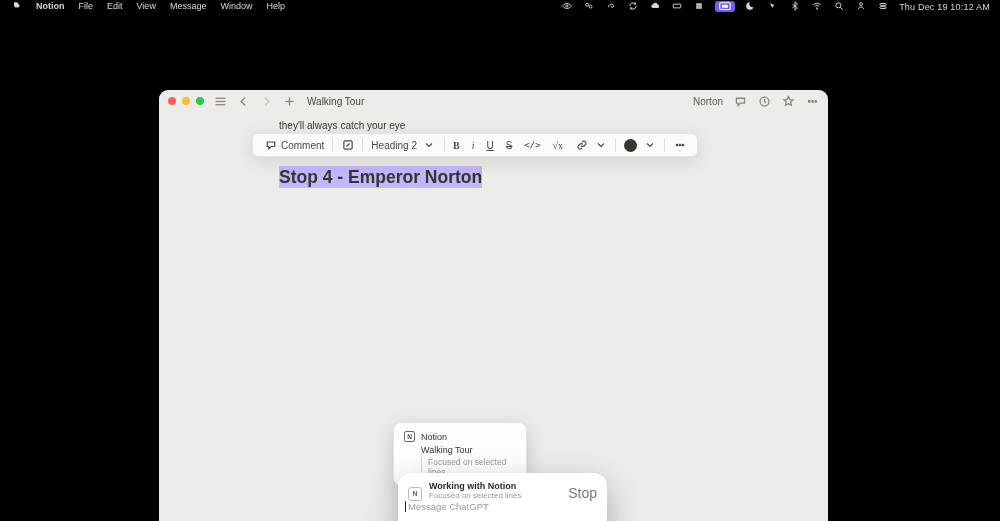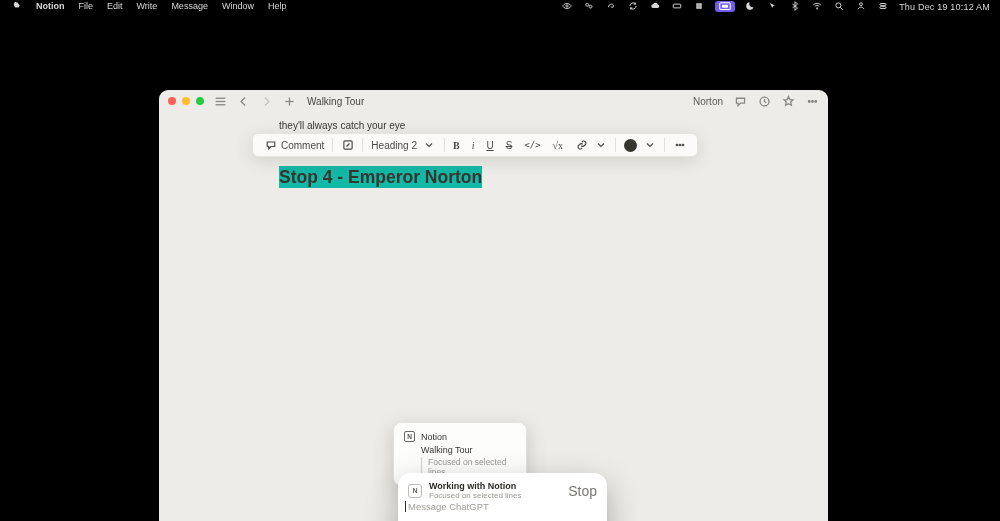--- a/index.html
+++ b/index.html
@@ -34,35 +34,35 @@
 .ft-ico svg{width:12px;height:12px;stroke:currentColor;fill:none;stroke-width:1.6}
 .ft-strong{font-weight:600;font-family:Georgia,serif}
 .ft-i{font-style:italic;font-family:Georgia,serif}
 .ft-u{text-decoration:underline}
 .ft-s{text-decoration:line-through}
 .ft-code{font-family:ui-monospace,Menlo,monospace;font-size:9px}
 .colordot{width:13px;height:13px;border-radius:50%;background:#36352f}
 .chev{margin-left:2px}
 
 .content{padding-top:26px}
-.heading{font-size:17.5px;font-weight:700;color:#36352f;background:#14b8a6;display:inline;padding:1px 0}
+.heading{font-size:17.5px;font-weight:700;color:#36352f;background:#c4b5fd;display:inline;padding:1px 0}
 .para{font-size:10.5px;color:#36352f;margin-top:10px}
 ul.bul{list-style:disc;padding-left:18px;margin-top:6px}
 ul.bul li{font-size:10.5px;color:#36352f;line-height:1.85}
 
 .context-card{position:absolute;left:234px;top:332px;width:134px;background:#fdfdfc;border:1px solid #e6e3de;border-radius:8px;box-shadow:0 6px 20px rgba(0,0,0,.18);padding:8px 10px}
 .cc-row{display:flex;align-items:center;gap:6px;margin-bottom:3px}
 .cc-ico{width:11px;height:11px;border:1px solid #6b6964;border-radius:2px;display:flex;align-items:center;justify-content:center;font-size:6.5px;font-weight:700;color:#555}
 .cc-title{font-size:9px;color:#36352f}
 .cc-sub{font-size:9px;color:#36352f;margin-left:17px}
 .cc-hint{font-size:8.5px;color:#9a9893;margin-left:17px;border-left:1px solid #d5d2cc;padding-left:6px;margin-top:2px}
 .cc-tail{position:absolute;bottom:-5px;left:50%;margin-left:-5px;width:10px;height:10px;background:#fdfdfc;border-right:1px solid #e6e3de;border-bottom:1px solid #e6e3de;transform:rotate(45deg)}
 
 .gpt-panel{position:absolute;left:239px;top:383px;width:209px;background:#fff;border-radius:13px;box-shadow:0 12px 32px rgba(0,0,0,.3);padding:8px 10px 6px;z-index:5}
-.gp-head{display:flex;align-items:center;gap:7px}
+.gp-head{display:flex;align-items:flex-end;gap:7px}
 .gp-app{width:14px;height:14px;border:1px solid #bdbbb5;border-radius:3px;display:flex;align-items:center;justify-content:center;font-size:7px;color:#67655f;font-weight:700}
 .gp-col{display:flex;flex-direction:column;line-height:1.15}
 .gp-title{font-size:9px;font-weight:600;color:#2b2a27}
 .gp-sub{font-size:8px;color:#98968f}
 .gp-stop{margin-left:auto;font-size:14px;color:#7a7873;cursor:pointer}
 .gp-input{margin-top:0;font-size:9.5px;color:#9e9c96;position:relative}
 .gp-input::before{content:"";position:absolute;left:-3px;top:0;width:1px;height:11px;background:#2b2a27}
 .gp-foot{display:flex;align-items:center;gap:10px;margin-top:10px}
 .gp-fi{width:13px;height:13px;display:flex;align-items:center;justify-content:center;color:#6c6a64;cursor:pointer}
 .gp-fi svg{width:12px;height:12px;stroke:currentColor;fill:none;stroke-width:1.7}
@@ -78,21 +78,21 @@
 
 <div class="menubar">
   <span class="mb-ico">
       <svg viewBox="0 0 16 16">
         <path d="M11 4c-.4-1 .6-2 .6-2s-1.2.1-1.8 1.1C9.3 2 8.5 1.6 7.6 1.6c-1.7 0-3 1.4-3 3.6 0 2.4 1.7 5.3 3 5.3.6 0 1-.4 1.8-.4s1.1.4 1.8.4c1.3 0 2.6-2.7 2.6-3.9-1.6-.7-1.8-2.2-1.8-2.2C11.4 4.2 11 4 11 4z" fill="currentColor" stroke="none"></path>
       </svg>
     </span>
   <span style="font-weight:600">Notion</span>
   <span>File</span>
   <span>Edit</span>
-  <span>Write</span>
+  <span>View</span>
   <span>Message</span>
   <span>Window</span>
   <span>Help</span>
   <div class="right">
     <span class="mb-ico">
         <svg viewBox="0 0 16 16">
           <path d="M1 8s2.5-4 7-4 7 4 7 4-2.5 4-7 4-7-4-7-4z"></path>
           <circle cx="8" cy="8" r="1.8"></circle>
         </svg>
       </span>

